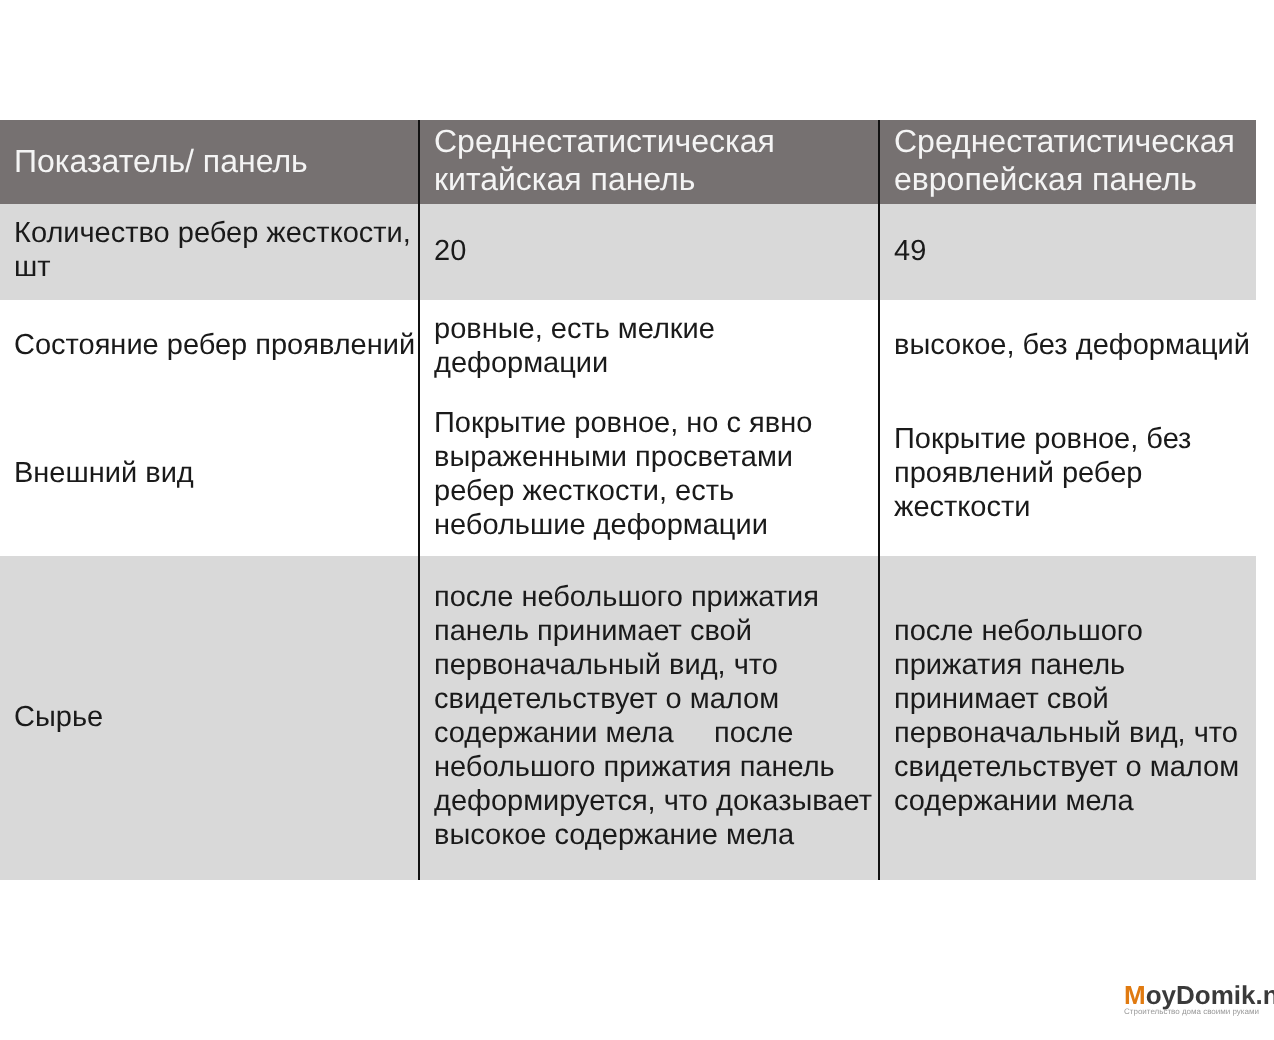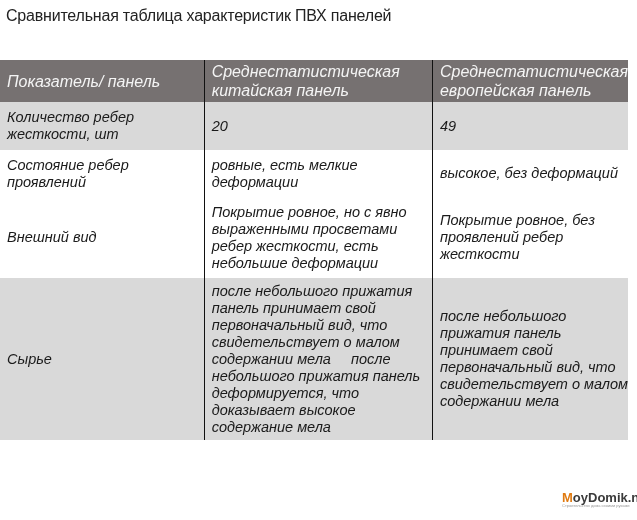--- a/index.html
+++ b/index.html
@@ -6,21 +6,21 @@
   body {
     width: 637px; height: 520px; overflow: hidden; background: #ffffff;
     font-family: "Liberation Sans", sans-serif; color: #1a1a1a; position: relative;
   }
   .title {
     position: absolute; left: 6px; top: 6px; font-size: 16px; line-height: 20px; color: #222;
     letter-spacing: -0.2px;
   }
   table.cmp {
     position: absolute; left: 0; top: 60px; width: 628px; border-collapse: collapse;
-    font-size: 14.5px; line-height: 17px; font-style: italic;
+    font-size: 14.5px; line-height: 17px;
   }
   table.cmp td, table.cmp th {
     padding: 0 0 0 7px; text-align: left; vertical-align: middle; font-weight: normal;
   }
   table.cmp th { background: #767171; color: #f4f4f4; font-size: 16px; line-height: 19px; height: 42px; }
   table.cmp tr.w td { background: #ffffff; }
   table.cmp tr.g td { background: #d9d9d9; }
   .c1 { width: 202px; }
   .c2 { width: 222px; border-left: 1.5px solid #111; }
   .c3 { border-left: 1.5px solid #111; }
@@ -28,21 +28,20 @@
     position: absolute; left: 562px; top: 490px; width: 86px; height: 20px;
     font-family: "Liberation Sans", sans-serif; font-weight: bold; font-size: 13px; color: #3a3a3a;
   }
   .watermark .m { color: #e07a10; }
   .watermark .tag { display:block; font-size: 4px; font-weight: normal; color:#999; margin-top:-2px; }
 </style>
 </head>
 <body>
 
 <div class="title">
-  <div>Сравнительная таблица характеристик ПВХ панелей</div>
 </div>
 
 <table class="cmp">
   <tbody>
       <tr>
     <th class="c1">Показатель/ панель</th>
     <th class="c2">Среднестатистическая китайская панель</th>
     <th class="c3">Среднестатистическая европейская панель</th>
   </tr>
   <tr class="g" style="height:48px">

